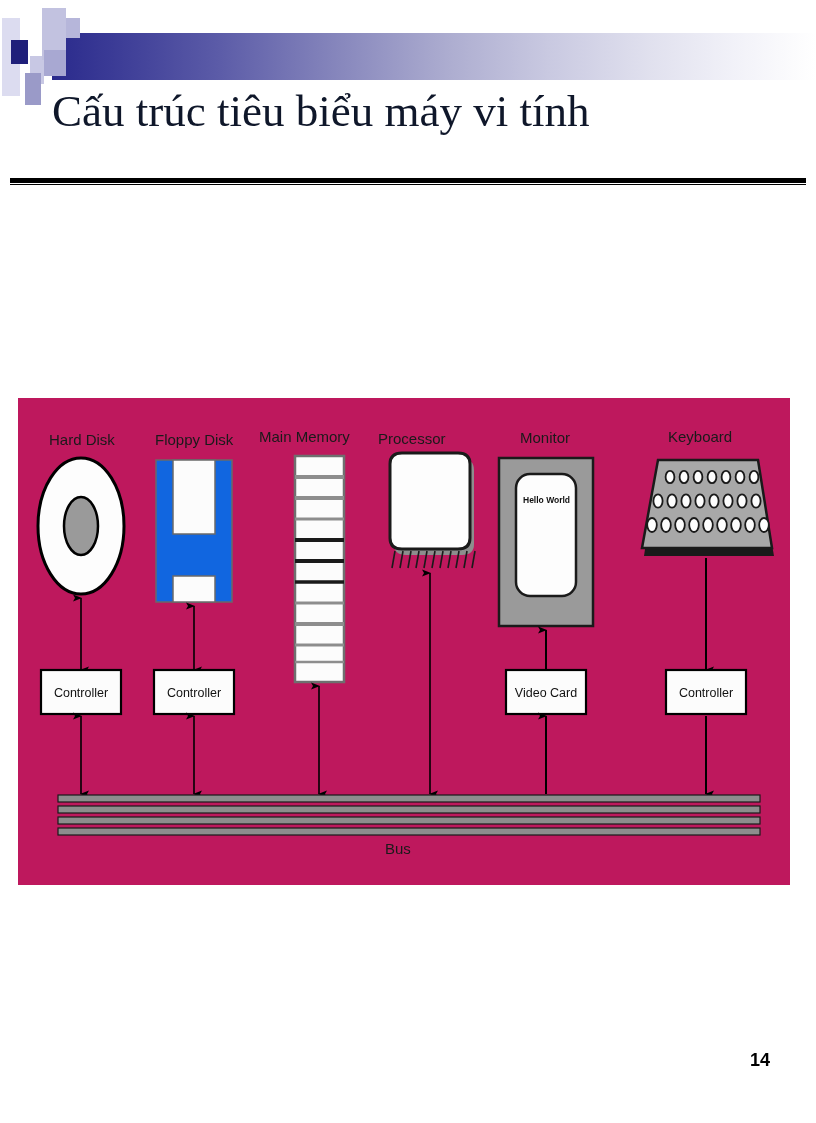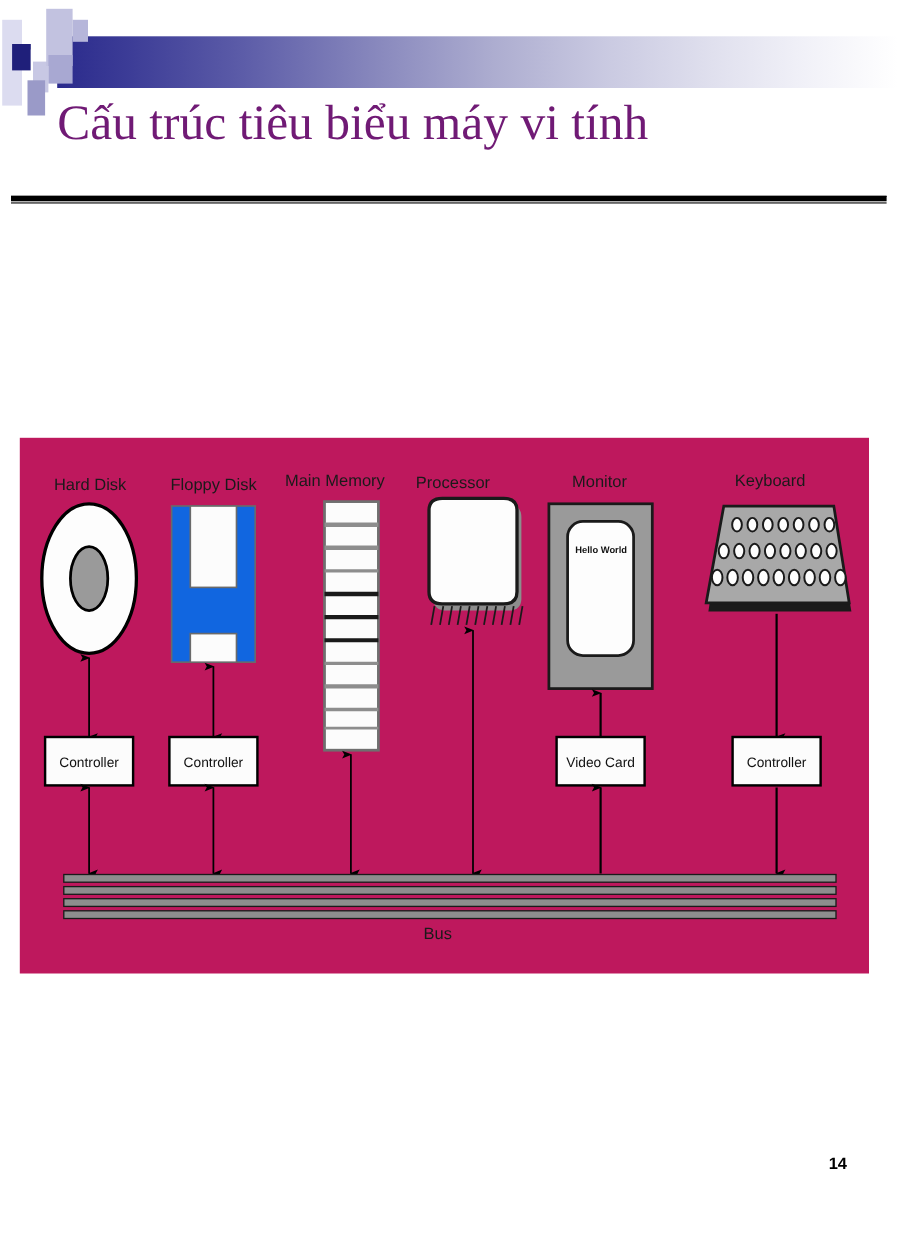--- a/index.html
+++ b/index.html
@@ -47,21 +47,21 @@
 
   
   #slide-title {
     position: absolute;
     left: 52px;
     top: 88px;
     width: 740px;
     font-family: "Liberation Serif", serif;
     font-size: 45px;
     font-weight: 400;
-    color: #701a75;
+    color: #0f172a;
     letter-spacing: 0px;
     white-space: nowrap;
     line-height: 1.05;
   }
 
   
   #title-rule {
     position: absolute;
     left: 10px;
     top: 178px;
@@ -91,21 +91,21 @@
   #diagram svg {
     display: block;
   }
 
   
   #page-number {
     position: absolute;
     right: 46px;
     top: 1050px;
     font-family: "Liberation Sans", sans-serif;
-    font-size: 15px;
+    font-size: 18px;
     font-weight: bold;
     color: #000000;
   }
 
   .diagram-label {
     font-family: "Liberation Sans", sans-serif;
     font-size: 15px;
     fill: #1a1a1a;
     font-weight: 500;
   }

